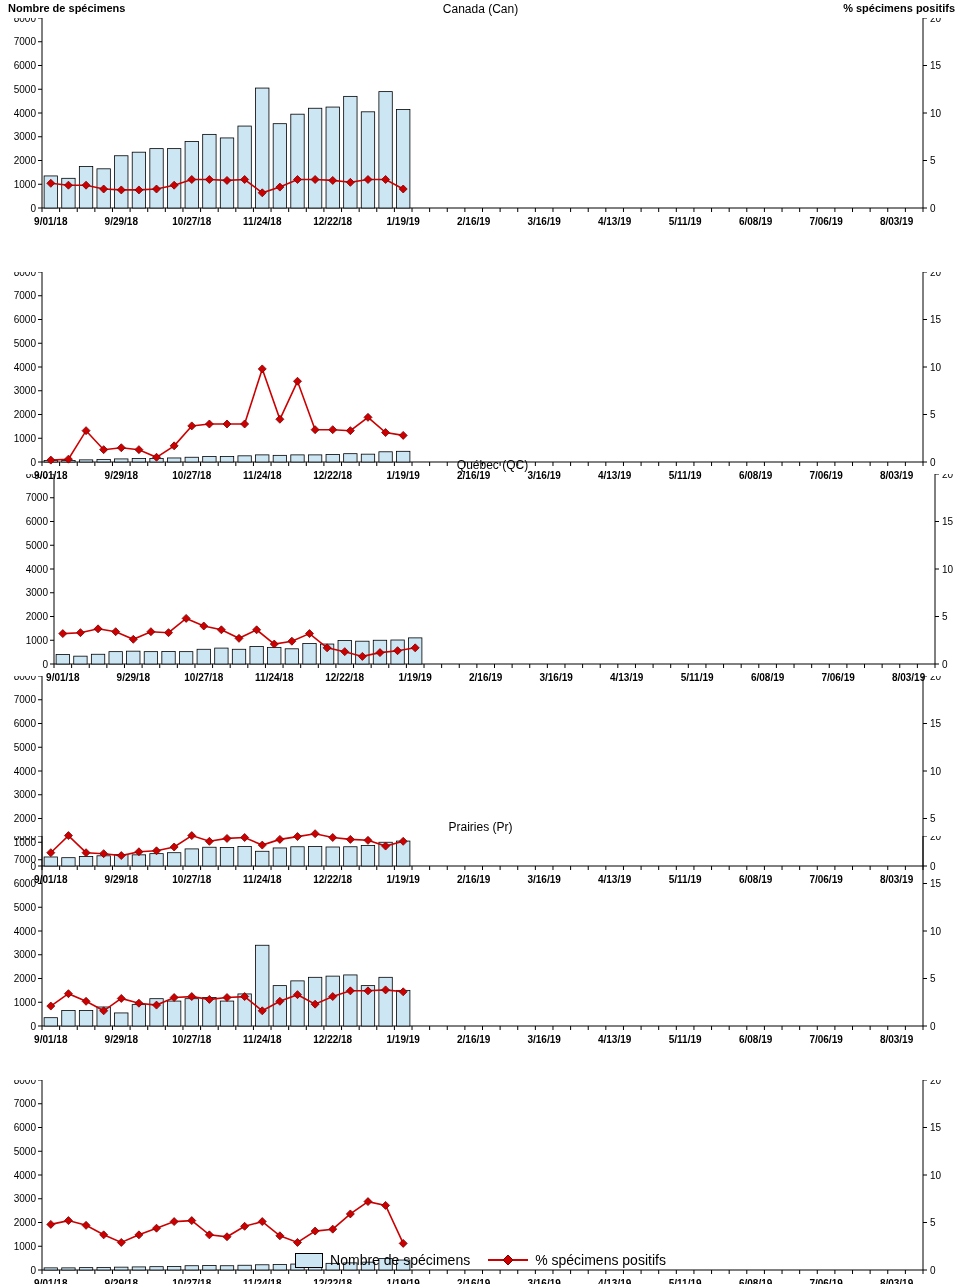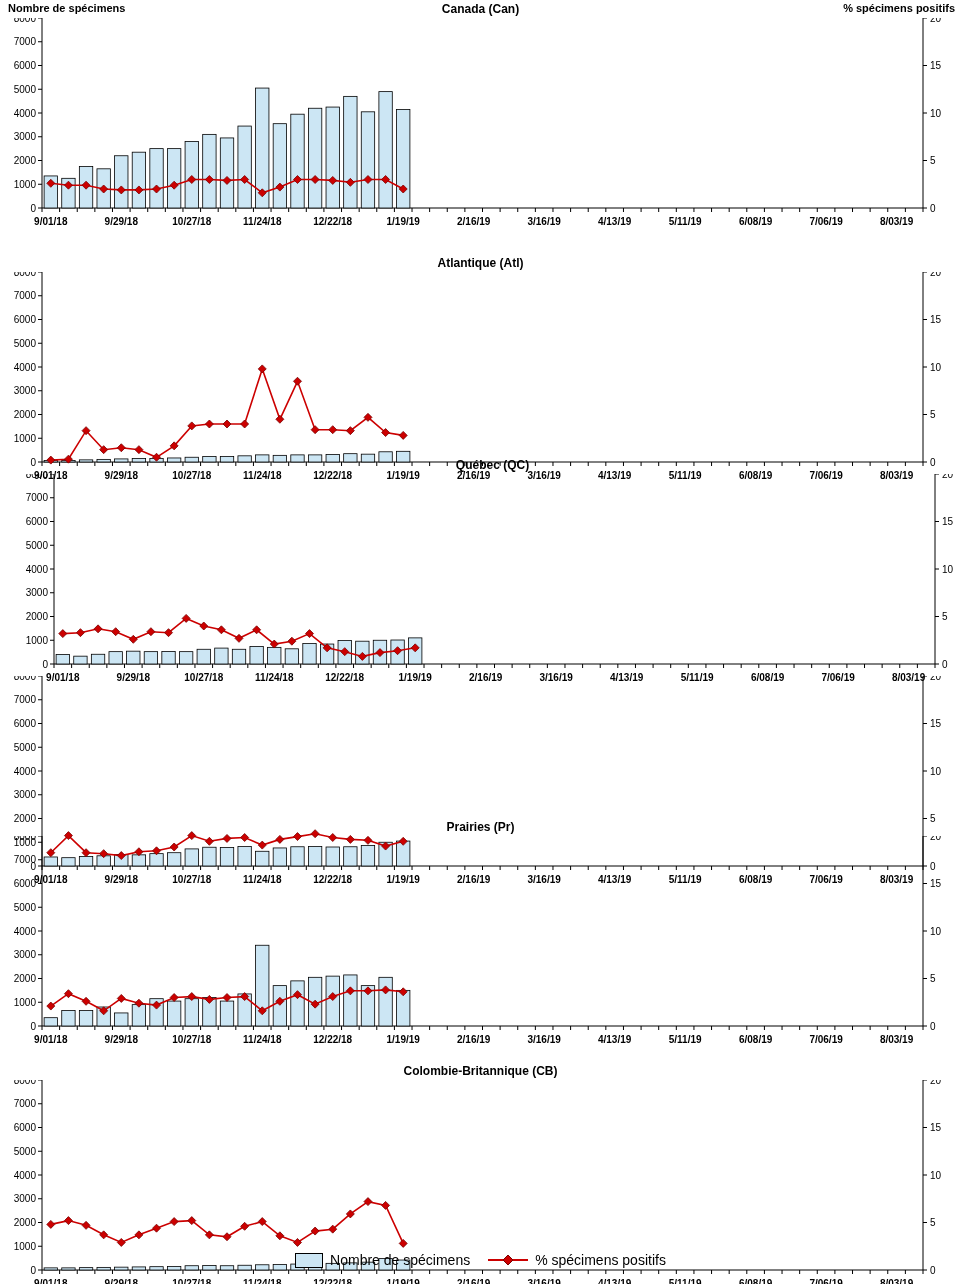--- a/index.html
+++ b/index.html
@@ -8,21 +8,21 @@
     background:#ffffff;
     font-family:"Liberation Sans",sans-serif;
     font-size:11px;
     color:#000;
     position:relative;
     overflow:hidden;
   }
   .panel{position:relative;width:961px;}
   .panel-title{
     position:absolute;top:0;left:0;width:961px;text-align:center;
-    font-size:12px;font-weight:bold;
+    font-size:12px;font-weight:normal;
   }
   .axis-note{position:absolute;font-size:11px;font-weight:bold;}
   svg{display:block;}
   .legend{
     position:absolute;left:0;width:961px;text-align:center;
   }
   .legend-inner{display:inline-flex;align-items:center;gap:18px;}
   .legend-item{display:inline-flex;align-items:center;gap:7px;font-size:14px;}
   .legend-swatch{
     width:26px;height:13px;background:#cce6f4;border:1px solid #000;display:inline-block;
@@ -179,21 +179,20 @@
           <polygon points="315.11,157.5 319.11,161.5 315.11,165.5 311.11,161.5" fill="#cc0000" stroke="#7a0000" stroke-width="0.8"></polygon>
           <polygon points="332.73,158.45 336.73,162.45 332.73,166.45 328.73,162.45" fill="#cc0000" stroke="#7a0000" stroke-width="0.8"></polygon>
           <polygon points="350.35,160.35 354.35,164.35 350.35,168.35 346.35,164.35" fill="#cc0000" stroke="#7a0000" stroke-width="0.8"></polygon>
           <polygon points="367.97,157.5 371.97,161.5 367.97,165.5 363.97,161.5" fill="#cc0000" stroke="#7a0000" stroke-width="0.8"></polygon>
           <polygon points="385.59000000000003,157.5 389.59000000000003,161.5 385.59000000000003,165.5 381.59000000000003,161.5" fill="#cc0000" stroke="#7a0000" stroke-width="0.8"></polygon>
           <polygon points="403.21000000000004,167 407.21000000000004,171 403.21000000000004,175 399.21000000000004,171" fill="#cc0000" stroke="#7a0000" stroke-width="0.8"></polygon>
         </g>
       </svg>
     </div>
     <div class="panel" style="position: absolute; left: 0px; top: 256px; height: 230px;">
-      <div class="panel-title">Atlantique (Atl)</div>
       <svg width="961" height="224" style="position:absolute;left:0;top:16px;">
         <line x1="42" y1="0" x2="42" y2="190" stroke="#000000" stroke-width="1"></line>
         <line x1="923" y1="0" x2="923" y2="190" stroke="#000000" stroke-width="1"></line>
         <line x1="42" y1="190" x2="923" y2="190" stroke="#000000" stroke-width="1"></line>
         <line x1="38" y1="190" x2="42" y2="190" stroke="#000000" stroke-width="1"></line>
         <text x="36" y="193.5" text-anchor="end" font-size="10" font-family="&quot;Liberation Sans&quot;, sans-serif" fill="#000">0</text>
         <line x1="38" y1="166.25" x2="42" y2="166.25" stroke="#000000" stroke-width="1"></line>
         <text x="36" y="169.75" text-anchor="end" font-size="10" font-family="&quot;Liberation Sans&quot;, sans-serif" fill="#000">1000</text>
         <line x1="38" y1="142.5" x2="42" y2="142.5" stroke="#000000" stroke-width="1"></line>
         <text x="36" y="146" text-anchor="end" font-size="10" font-family="&quot;Liberation Sans&quot;, sans-serif" fill="#000">2000</text>
@@ -766,21 +765,20 @@
           <polygon points="315.11,164.15 319.11,168.15 315.11,172.15 311.11,168.15" fill="#cc0000" stroke="#7a0000" stroke-width="0.8"></polygon>
           <polygon points="332.73,156.55 336.73,160.55 332.73,164.55 328.73,160.55" fill="#cc0000" stroke="#7a0000" stroke-width="0.8"></polygon>
           <polygon points="350.35,150.85 354.35,154.85 350.35,158.85 346.35,154.85" fill="#cc0000" stroke="#7a0000" stroke-width="0.8"></polygon>
           <polygon points="367.97,150.85 371.97,154.85 367.97,158.85 363.97,154.85" fill="#cc0000" stroke="#7a0000" stroke-width="0.8"></polygon>
           <polygon points="385.59000000000003,149.9 389.59000000000003,153.9 385.59000000000003,157.9 381.59000000000003,153.9" fill="#cc0000" stroke="#7a0000" stroke-width="0.8"></polygon>
           <polygon points="403.21000000000004,151.8 407.21000000000004,155.8 403.21000000000004,159.8 399.21000000000004,155.8" fill="#cc0000" stroke="#7a0000" stroke-width="0.8"></polygon>
         </g>
       </svg>
     </div>
     <div class="panel" style="position: absolute; left: 0px; top: 1064px; height: 230px;">
-      <div class="panel-title">Colombie-Britannique (CB)</div>
       <svg width="961" height="224" style="position:absolute;left:0;top:16px;">
         <line x1="42" y1="0" x2="42" y2="190" stroke="#000000" stroke-width="1"></line>
         <line x1="923" y1="0" x2="923" y2="190" stroke="#000000" stroke-width="1"></line>
         <line x1="42" y1="190" x2="923" y2="190" stroke="#000000" stroke-width="1"></line>
         <line x1="38" y1="190" x2="42" y2="190" stroke="#000000" stroke-width="1"></line>
         <text x="36" y="193.5" text-anchor="end" font-size="10" font-family="&quot;Liberation Sans&quot;, sans-serif" fill="#000">0</text>
         <line x1="38" y1="166.25" x2="42" y2="166.25" stroke="#000000" stroke-width="1"></line>
         <text x="36" y="169.75" text-anchor="end" font-size="10" font-family="&quot;Liberation Sans&quot;, sans-serif" fill="#000">1000</text>
         <line x1="38" y1="142.5" x2="42" y2="142.5" stroke="#000000" stroke-width="1"></line>
         <text x="36" y="146" text-anchor="end" font-size="10" font-family="&quot;Liberation Sans&quot;, sans-serif" fill="#000">2000</text>

